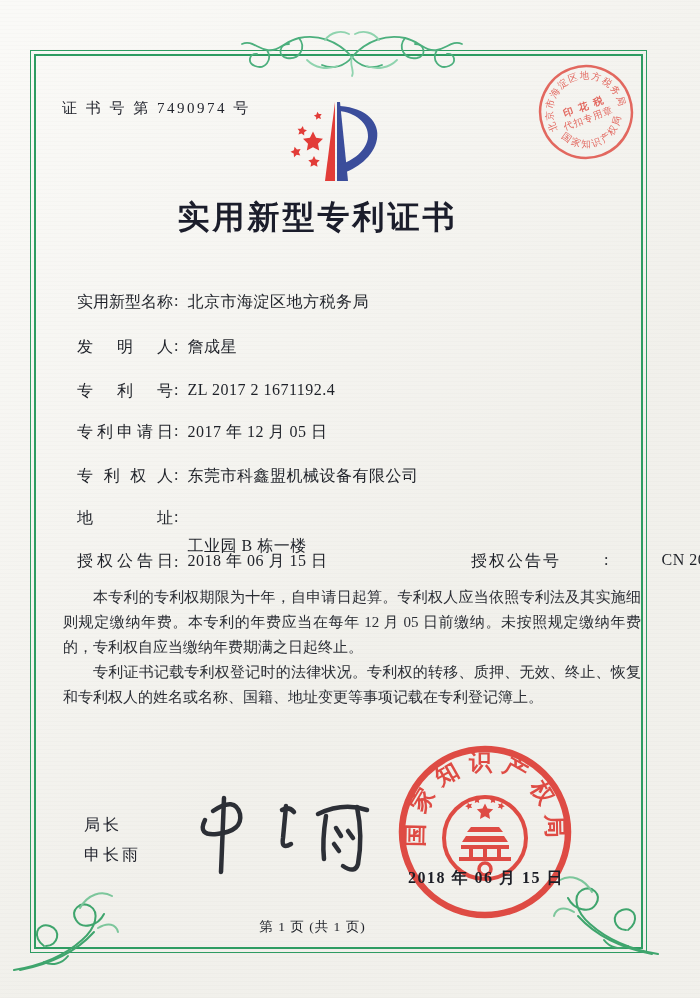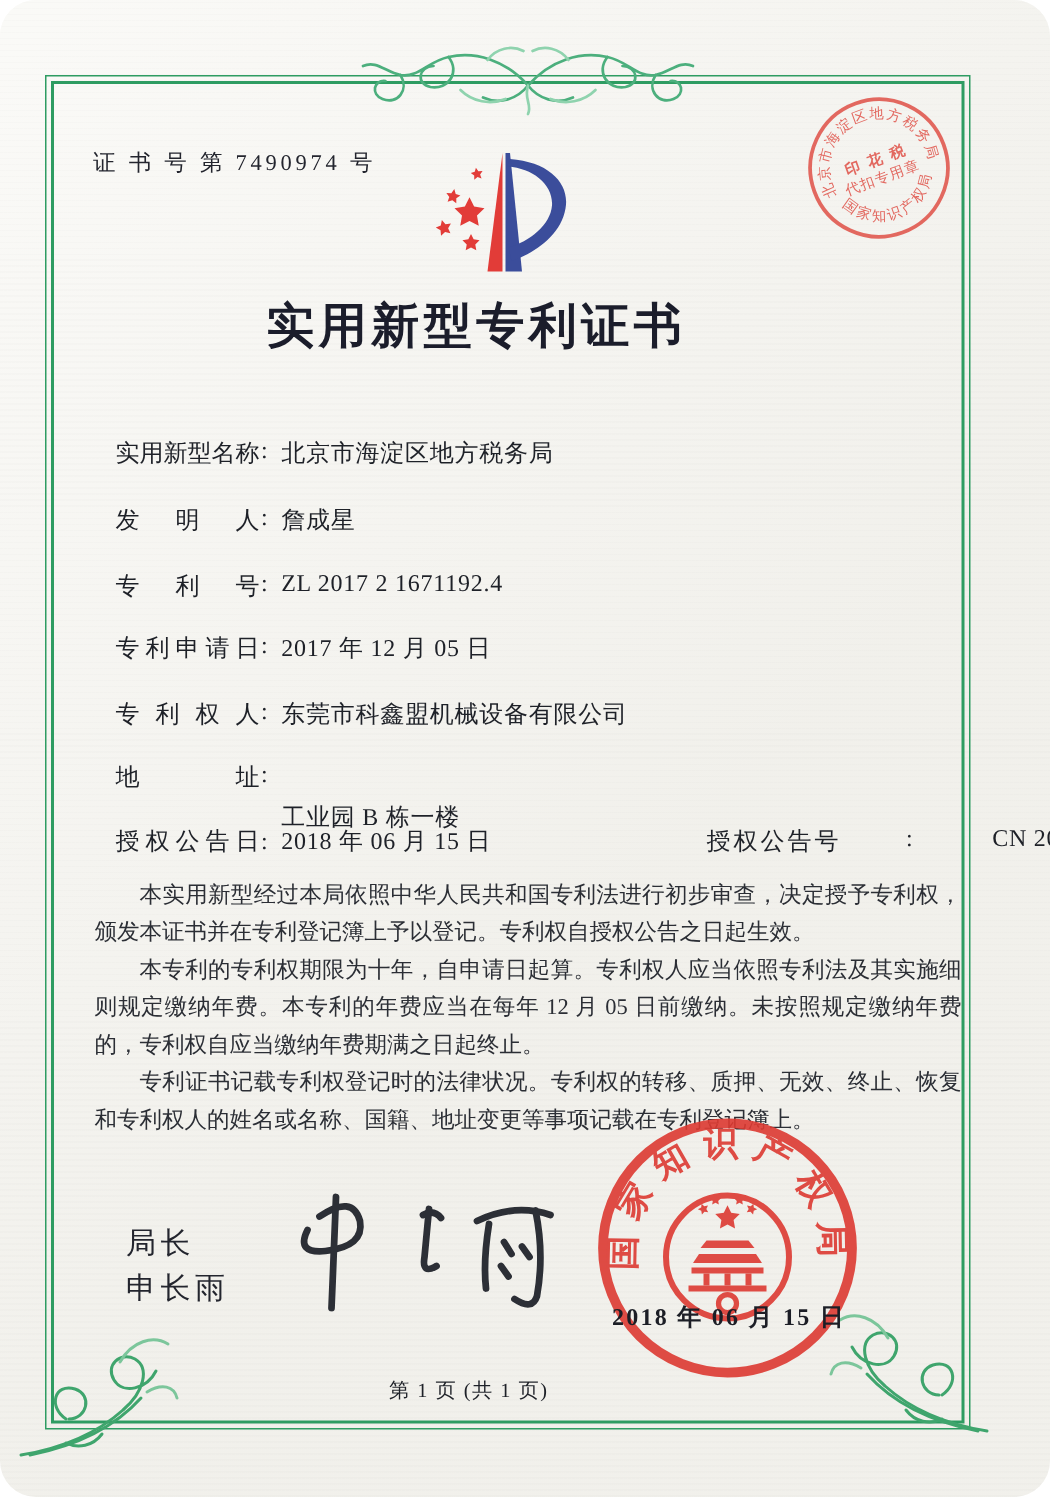--- a/index.html
+++ b/index.html
@@ -1,39 +1,39 @@
 <!DOCTYPE html>
 <html><head>
 <meta charset="utf-8">
 <style>
   html,body{margin:0;padding:0;}
   .page{position:relative;width:700px;height:998px;overflow:hidden;
     background:#f6f5f0;
-    font-family:"Liberation Serif","DejaVu Serif",serif;color:#1e2128;border-radius:24px;}
+    font-family:"Liberation Serif","DejaVu Serif",serif;color:#1e2128;}
   .page::before{content:"";position:absolute;inset:0;pointer-events:none;
     background:repeating-linear-gradient(0deg,rgba(0,0,0,0.013) 0 1px,transparent 1px 4px),
                linear-gradient(135deg,rgba(255,255,255,.5) 0%,rgba(0,0,0,0.02) 60%);}
   .frame-outer{position:absolute;left:30px;top:50px;width:615px;height:901px;
     border:1.5px solid #2e9c62;}
   .frame-inner{position:absolute;inset:3px;border:2.5px solid #2e9c62;}
   .abs{position:absolute;}
   .cert-no{left:62px;top:99px;font-size:15px;letter-spacing:2.5px;color:#23252e;}
   .title{left:30px;top:196px;width:615px;text-align:center;font-size:32px;font-weight:bold;
     letter-spacing:3px;color:#1b1d2b;transform:translateX(-20px);}
   .frow{position:absolute;left:77px;display:flex;align-items:flex-start;white-space:nowrap;}
   .flabel{display:inline-block;width:96px;text-align:justify;text-align-last:justify;}
   .fcolon{display:inline-block;margin-left:1px;}
   .fvalue{margin-left:9px;letter-spacing:.5px;}
   .addrcol{margin-left:9px;white-space:normal;width:430px;line-height:25px;letter-spacing:.5px;}
   .grant-right{position:absolute;left:394px;top:0;display:flex;white-space:nowrap;gap:44px;}
   .grant-right .flabel{width:88px;}
   .paras{left:63px;top:585px;width:578px;font-size:15px;line-height:25px;color:#2b2e35;
     text-align:justify;}
   .paras p{margin:0;text-indent:2em;}
-  .director{font-size:20px;letter-spacing:3px;color:#23252e;}
+  .director{font-size:16px;letter-spacing:3px;color:#23252e;}
   .footer{left:30px;top:918px;width:615px;text-align:center;font-size:13.5px;
     letter-spacing:1px;transform:translateX(-25px);}
   .seal-date{left:408px;top:868px;font-size:16px;font-weight:bold;letter-spacing:1.5px;
     color:#1c1e26;z-index:6;}
   .seal-wrap{left:395px;top:742px;z-index:5;opacity:.9;}
   .stamp-wrap{left:536px;top:62px;opacity:.88;}
 </style>
 </head>
 <body>
 
@@ -156,21 +156,20 @@
       <span class="fcolon">:</span>
     <span class="fvalue">2018 年 06 月 15 日</span>
     <span class="grant-right">
       <span class="flabel">授权公告号</span>
         <span class="fcolon">:</span>
       <span class="fvalue">CN 207500220 U</span>
     </span>
   </div>
 
   <div class="abs paras">
-    <p>本实用新型经过本局依照中华人民共和国专利法进行初步审查，决定授予专利权，颁发本证书并在专利登记簿上予以登记。专利权自授权公告之日起生效。</p>
     <p>本专利的专利权期限为十年，自申请日起算。专利权人应当依照专利法及其实施细则规定缴纳年费。本专利的年费应当在每年 12 月 05 日前缴纳。未按照规定缴纳年费的，专利权自应当缴纳年费期满之日起终止。</p>
     <p>专利证书记载专利权登记时的法律状况。专利权的转移、质押、无效、终止、恢复和专利权人的姓名或名称、国籍、地址变更等事项记载在专利登记簿上。</p>
   </div>
 
   <div class="abs director" style="left:84px;top:815px;">局长</div>
   <div class="abs director" style="left:84px;top:845px;">申长雨</div>
 
   <svg class="abs" style="left:185px;top:786px;" width="200" height="95" viewBox="0 0 200 95">
     <g fill="none" stroke="#2c2f36" stroke-width="4.5" stroke-linecap="round" stroke-linejoin="round">
       <path d="M28,25 Q 50,10 55,28 Q 58,45 32,48 Q 12,50 20,34"></path>

